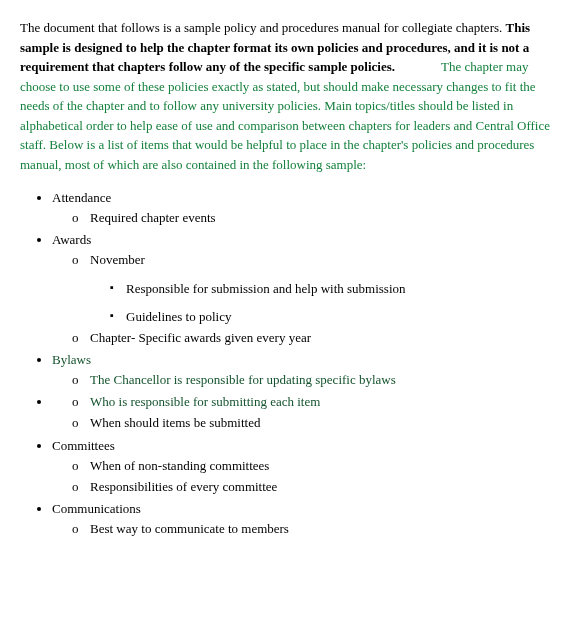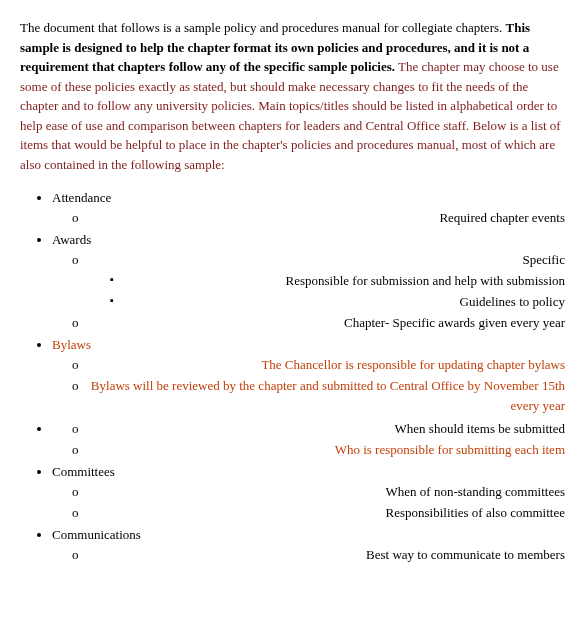--- a/index.html
+++ b/index.html
@@ -15,38 +15,38 @@
       width: 585px;
       min-height: 620px;
       padding: 18px 20px 18px 20px;
     }
     .intro-paragraph {
       line-height: 1.5;
       margin-bottom: 14px;
       color: #000;
     }
     .intro-paragraph .red {
-      color: #7f1d1d;
+      color: #15803d;
+      margin-left: 43px;
     }
     .intro-paragraph .bold {
       font-weight: bold;
     }
     ul.main-list {
       list-style-type: disc;
       padding-left: 32px;
       line-height: 1.55;
     }
     ul.main-list > li {
       margin-bottom: 2px;
       color: #000;
     }
     ol.circle-list {
       list-style-type: none;
       padding-left: 20px;
-      text-align: right;
     }
     ol.circle-list > li {
       position: relative;
       padding-left: 18px;
       margin-bottom: 1px;
     }
     ol.circle-list > li::before {
       content: "o";
       position: absolute;
       left: 0;
@@ -55,29 +55,30 @@
       color: #000;
     }
     ul.square-list {
       list-style-type: none;
       padding-left: 20px;
     }
     ul.square-list > li {
       position: relative;
       padding-left: 16px;
       margin-bottom: 1px;
+      margin-top: 8px;
     }
     ul.square-list > li::before {
       content: "▪";
       position: absolute;
       left: 0;
       font-size: 11px;
       color: #000;
     }
-    .red { color: #c2410c; }
+    .red { color: #14532d; }
     .bold { font-weight: bold; }
   </style>
 </head>
 <body>
 
 <div class="intro-paragraph">
   <span>The document that follows is a sample policy and procedures manual for collegiate chapters. </span><span class="bold">This sample is designed to help the chapter format its own policies and procedures, and it is not a requirement that chapters follow any of the specific sample policies.</span><span class="red"> The chapter may choose to use some of these policies exactly as stated, but should make necessary changes to fit the needs of the chapter and to follow any university policies. Main topics/titles should be listed in alphabetical order to help ease of use and comparison between chapters for leaders and Central Office staff.  Below is a list of items that would be helpful to place in the chapter's policies and procedures manual, most of which are also contained in the following sample:</span>
 </div>
 
 <ul class="main-list">
@@ -86,50 +87,49 @@
     <span>Attendance</span>
     <ol class="circle-list">
       <li><span>Required chapter events</span></li>
     </ol>
   </li>
 
   <li>
     <span>Awards</span>
     <ol class="circle-list">
       <li>
-        <span>Specific</span>
+        <span>November</span>
         <ul class="square-list">
           <li><span>Responsible for submission and help with submission</span></li>
           <li><span>Guidelines to policy</span></li>
         </ul>
       </li>
       <li><span>Chapter- Specific awards given every year</span></li>
     </ol>
   </li>
 
   <li>
     <span class="red">Bylaws</span>
     <ol class="circle-list">
-      <li><span class="red">The Chancellor is responsible for updating chapter bylaws</span></li>
-      <li><span class="red">Bylaws will be reviewed by the chapter and submitted to Central Office by November 15th every year</span></li>
+      <li><span class="red">The Chancellor is responsible for updating specific bylaws</span></li>
     </ol>
   </li>
 
   <li>
     <ol class="circle-list">
+      <li><span class="red">Who is responsible for submitting each item</span></li>
       <li><span>When should items be submitted</span></li>
-      <li><span class="red">Who is responsible for submitting each item</span></li>
     </ol>
   </li>
 
   <li>
     <span>Committees</span>
     <ol class="circle-list">
       <li><span>When of non-standing committees</span></li>
-      <li><span>Responsibilities of also committee</span></li>
+      <li><span>Responsibilities of every committee</span></li>
     </ol>
   </li>
 
   <li>
     <span>Communications</span>
     <ol class="circle-list">
       <li><span>Best way to communicate to members</span></li>
 
     </ol>
   </li>

